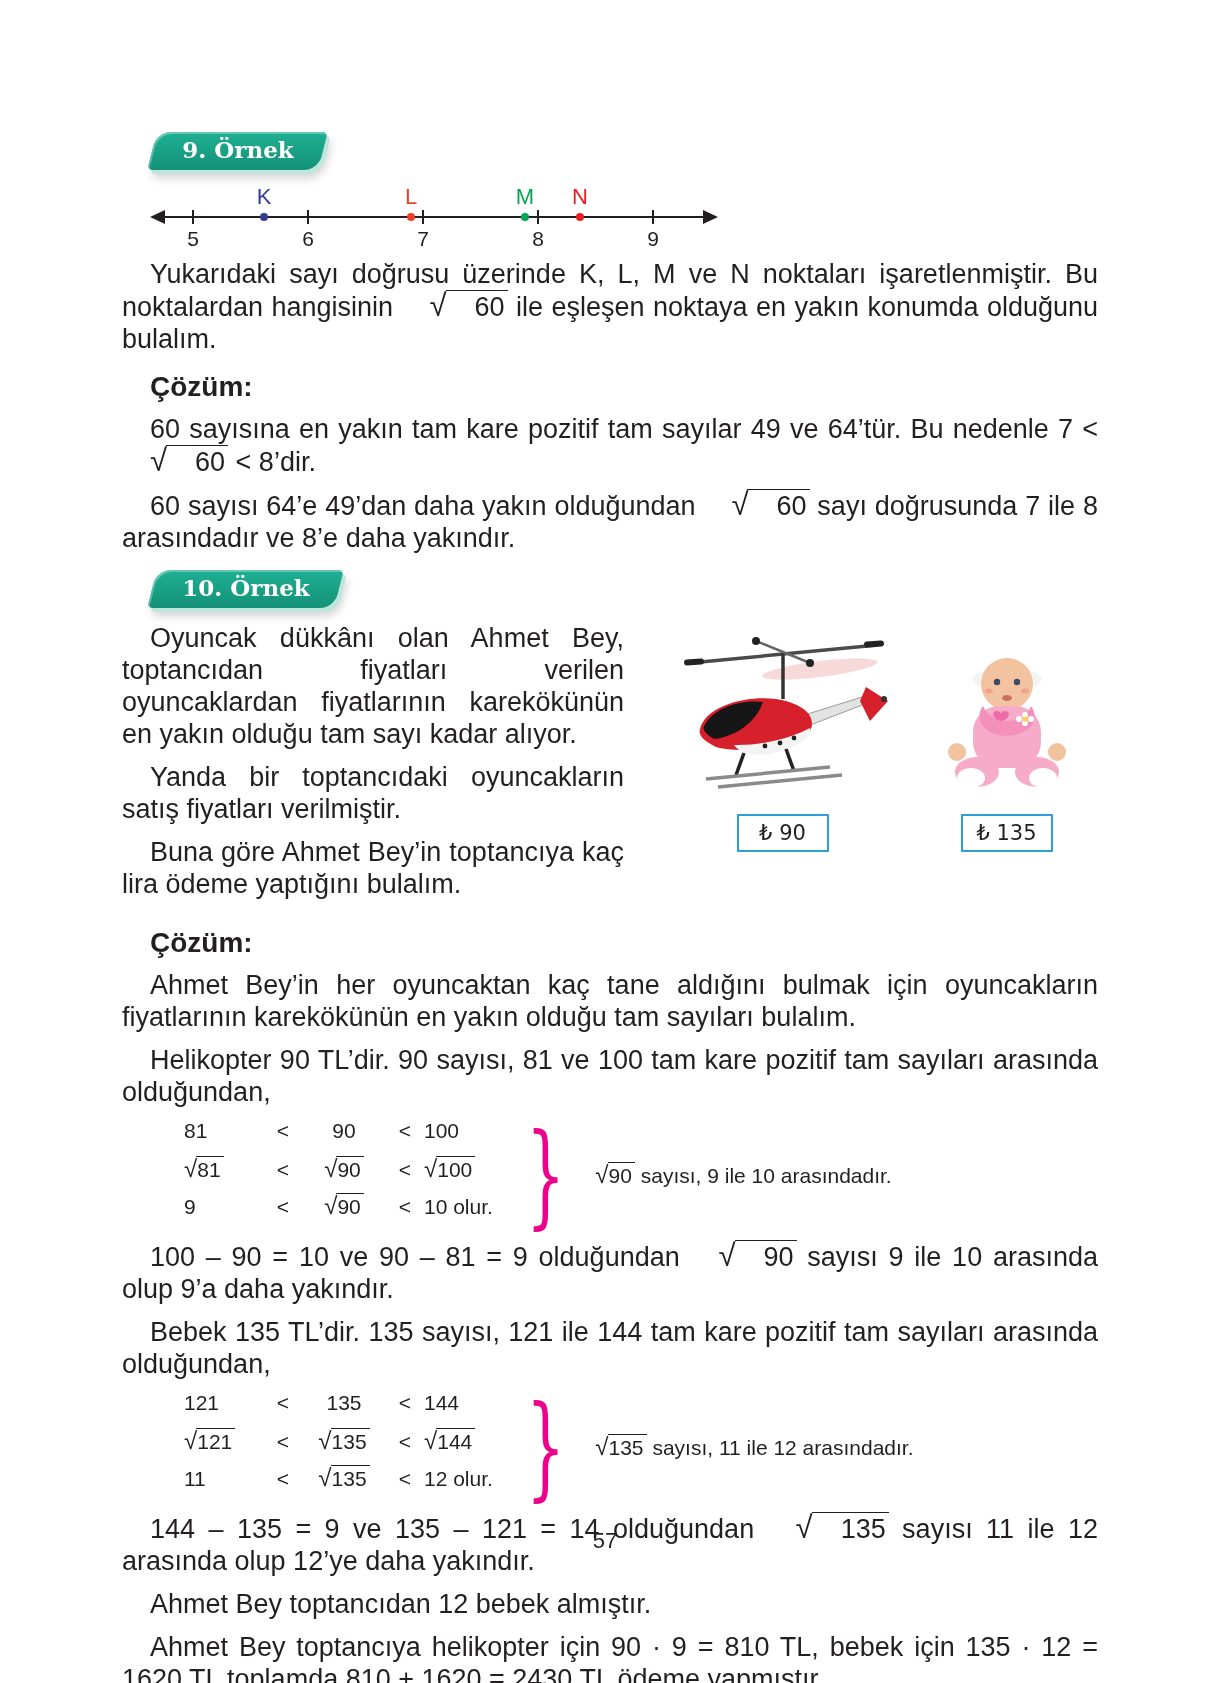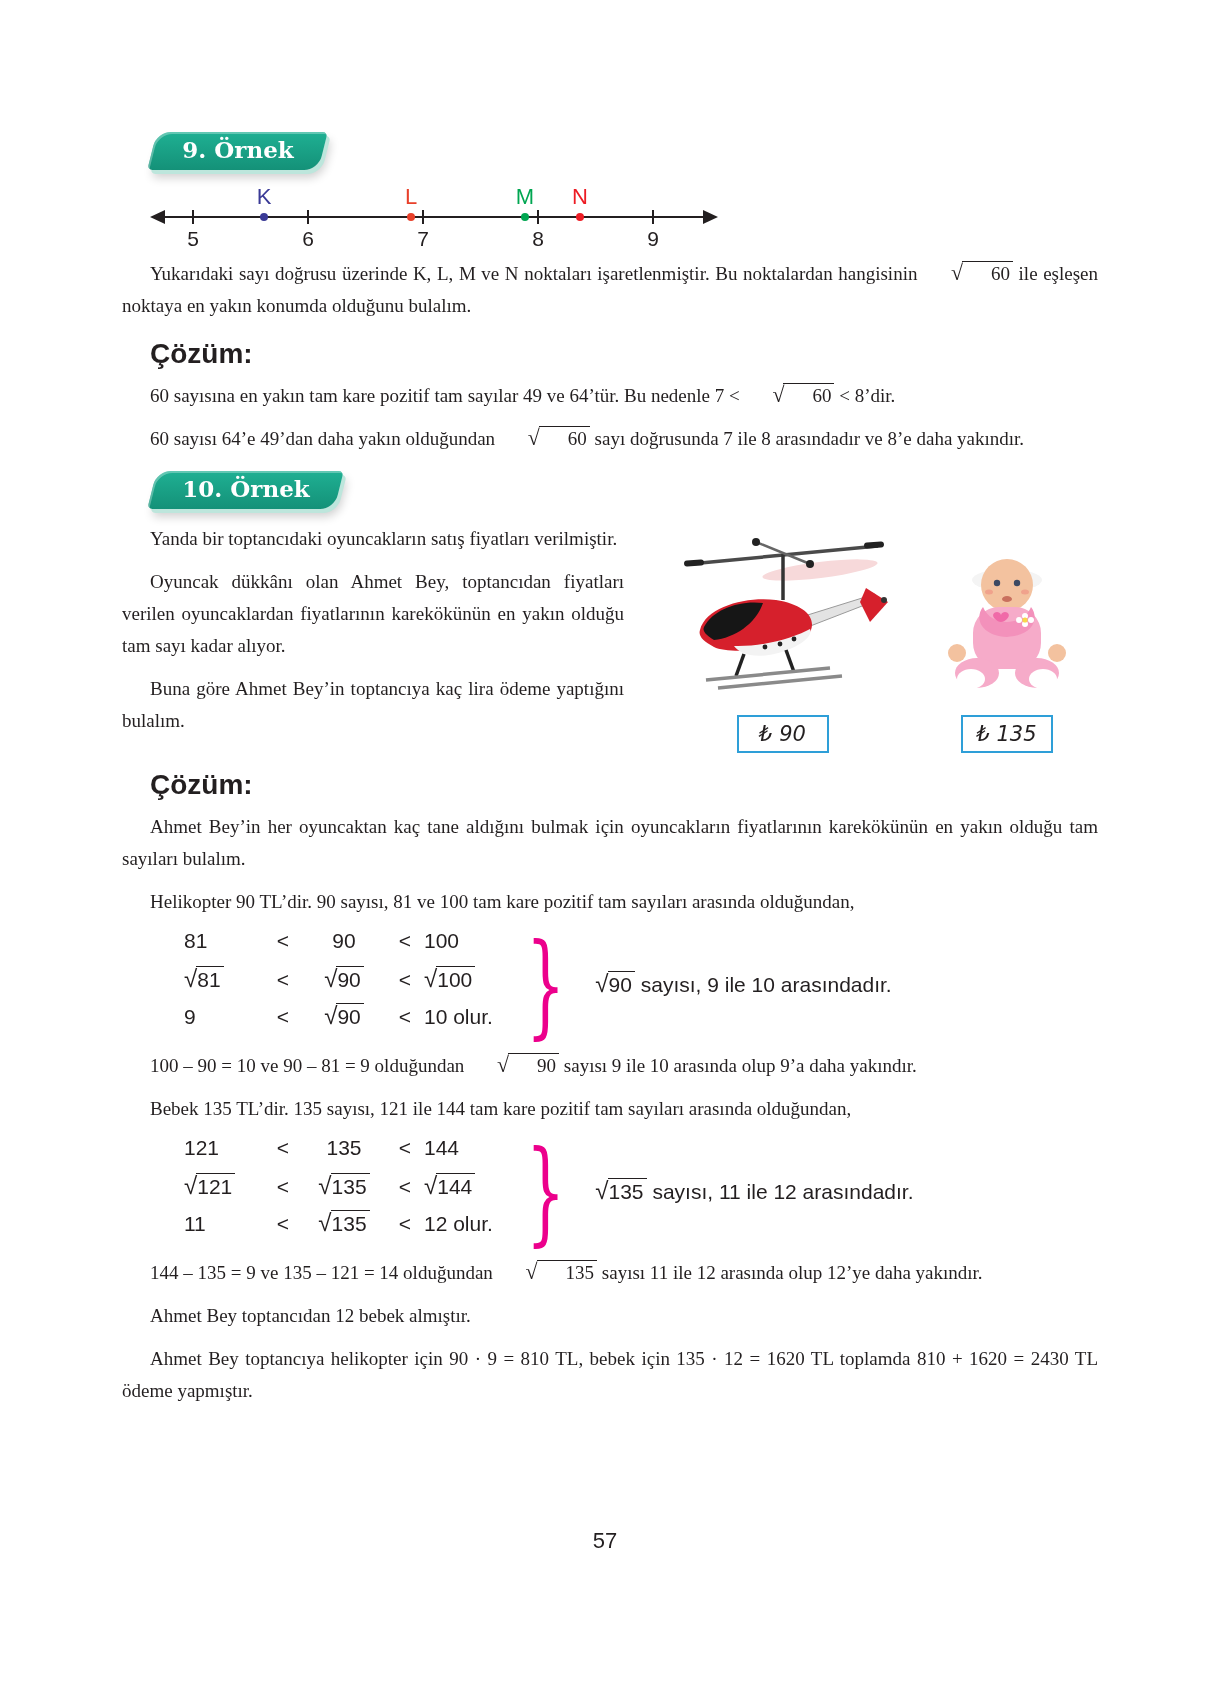--- a/index.html
+++ b/index.html
@@ -10,24 +10,23 @@
     font-family:"Liberation Sans", sans-serif;
     color:#231f20;
     overflow:hidden;
     box-sizing:border-box;
   }
   .content{
     box-sizing:border-box;
     padding:132px 112px 0 122px;
   }
   p.body{
-    font-size:19px;line-height:32px;
+    font-size:27px;line-height:32px;
     text-align:justify;text-indent:28px;
     margin:0 0 11px 0;
-    font-family:Liberation Serif, serif;
   }
   .coz{
     font-size:28px;font-weight:bold;
     margin:16px 0 10px 28px;
   }
   
   .badge{
     display:inline-block;
     margin-left:30px;
     background:linear-gradient(180deg,#1fb093 0%,#149178 100%);
@@ -47,21 +46,21 @@
   .numberline{margin:14px 0 4px 26px;}
   .numberline text{font-family:"Liberation Sans", sans-serif;}
   
   .sqrt{white-space:nowrap;display:inline-block;}
   .sqrt::before{content:"√";font-size:1.15em;line-height:1;margin-right:-1px;}
   .sqrt .rn{display:inline-block;border-top:1.8px solid currentColor;padding:1px 3px 0 1px;line-height:1.15;}
   
   .cols{display:flex;margin-top:14px;}
   .cols .left{width:502px;}
   .cols .right{flex:1;padding-left:26px;}
-  .toys{display:grid;grid-template-columns:265px 1fr;align-items:end;font-style:italic;}
+  .toys{display:grid;grid-template-columns:265px 1fr;align-items:end;}
   .toys .cell{text-align:center;}
   .pricebox{
     display:inline-block;
     border:2px solid #2e9fd8;
     min-width:72px;
     padding:4px 8px;
     margin-top:16px;
     font-family:"DejaVu Sans", sans-serif;
     font-size:21px;line-height:26px;
     text-align:center;background:#fff;
@@ -142,22 +141,22 @@
 
     
     <div style="margin-top:16px;">
       <div class="badge">
         <span class="t">10. Örnek</span>
       </div>
     </div>
 
     <div class="cols">
       <div class="left">
+        <p class="body">Oyuncak dükkânı olan Ahmet Bey, toptancıdan fiyatları verilen oyuncaklardan fiyatlarının karekökünün en yakın olduğu tam sayı kadar alıyor.</p>
         <p class="body">Yanda bir toptancıdaki oyuncakların satış fiyatları verilmiştir.</p>
-        <p class="body">Oyuncak dükkânı olan Ahmet Bey, toptancıdan fiyatları verilen oyuncaklardan fiyatlarının karekökünün en yakın olduğu tam sayı kadar alıyor.</p>
         <p class="body">Buna göre Ahmet Bey’in toptancıya kaç lira ödeme yaptığını bulalım.</p>
       </div>
       <div class="right">
         <div class="toys">
           <div class="cell">
             
             <svg width="225" height="165" viewBox="0 0 225 165">
               <ellipse cx="150" cy="40" rx="58" ry="8" fill="#f7d9da" transform="rotate(-7 150 40)"></ellipse>
               <line x1="20" y1="34" x2="208" y2="16" stroke="#4a4a4a" stroke-width="3.5"></line>
               <rect x="14" y="30" width="20" height="6" rx="3" fill="#222" transform="rotate(-5 24 33)"></rect>

